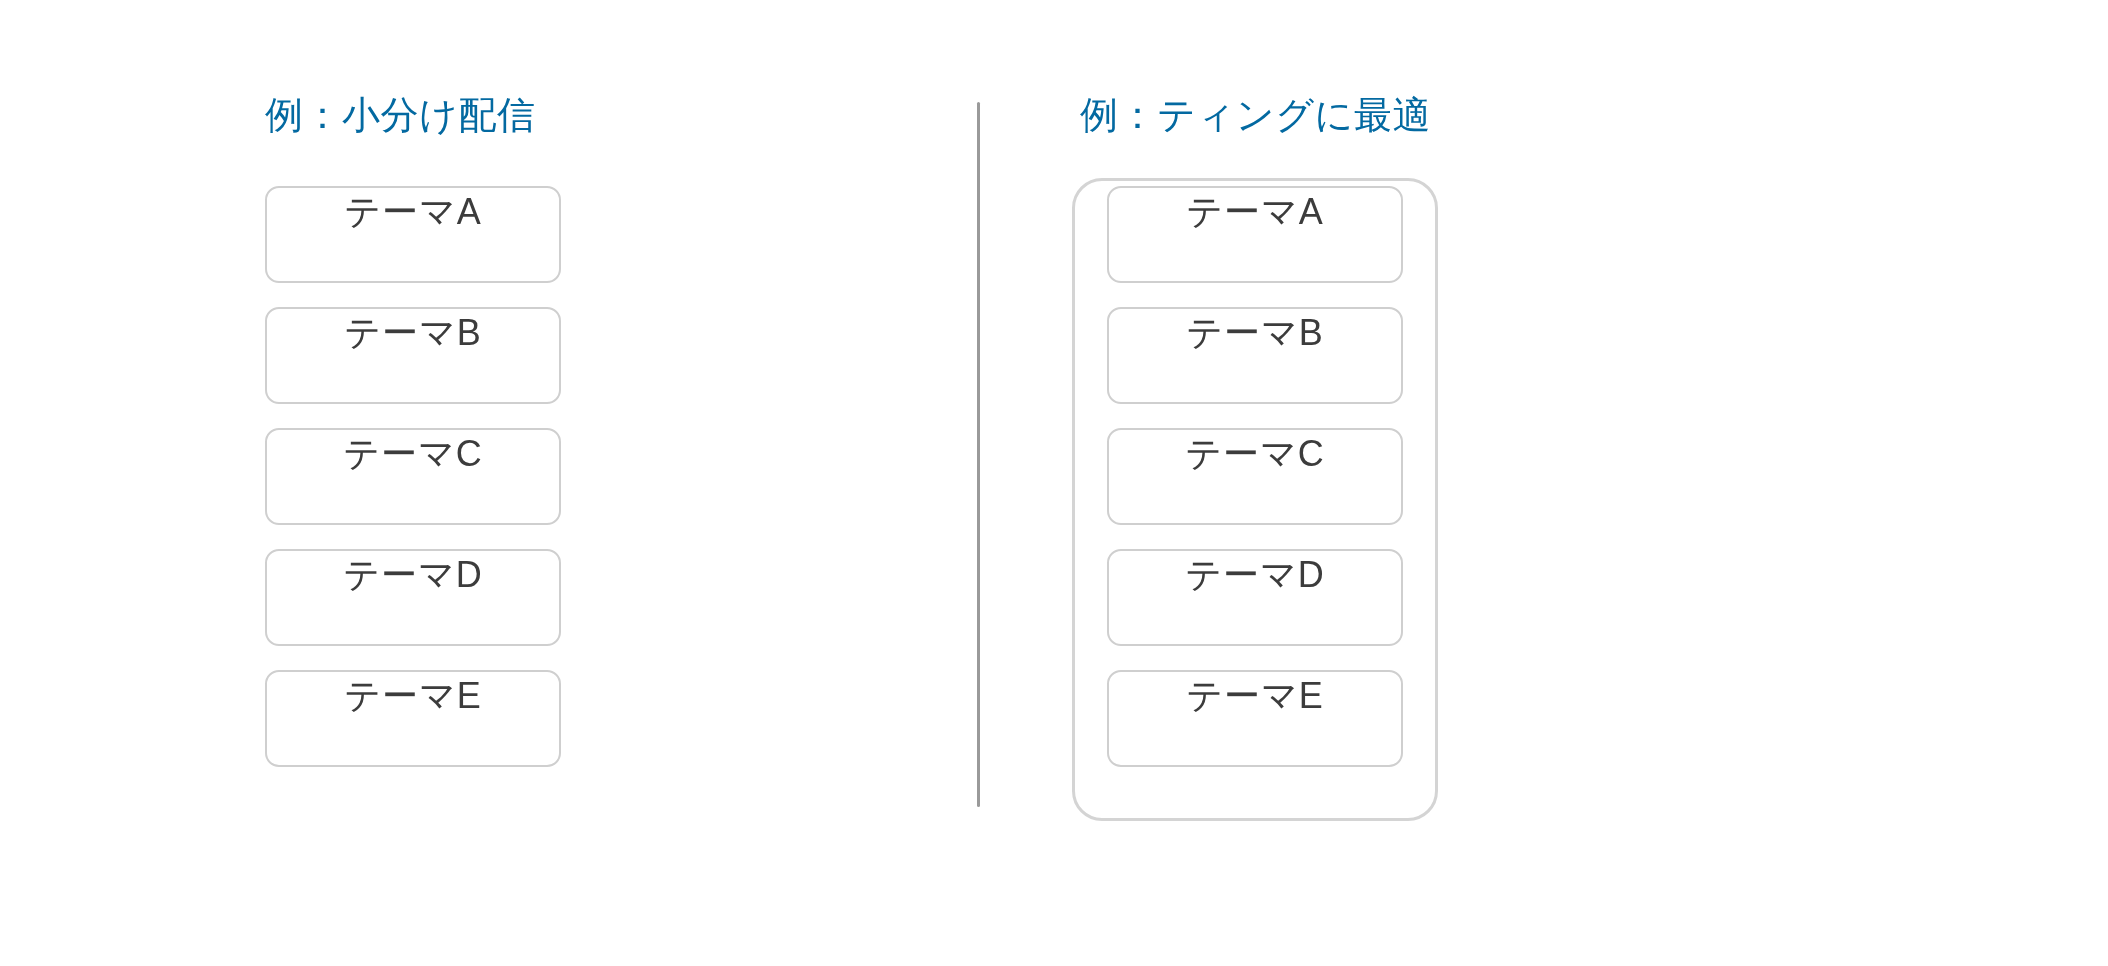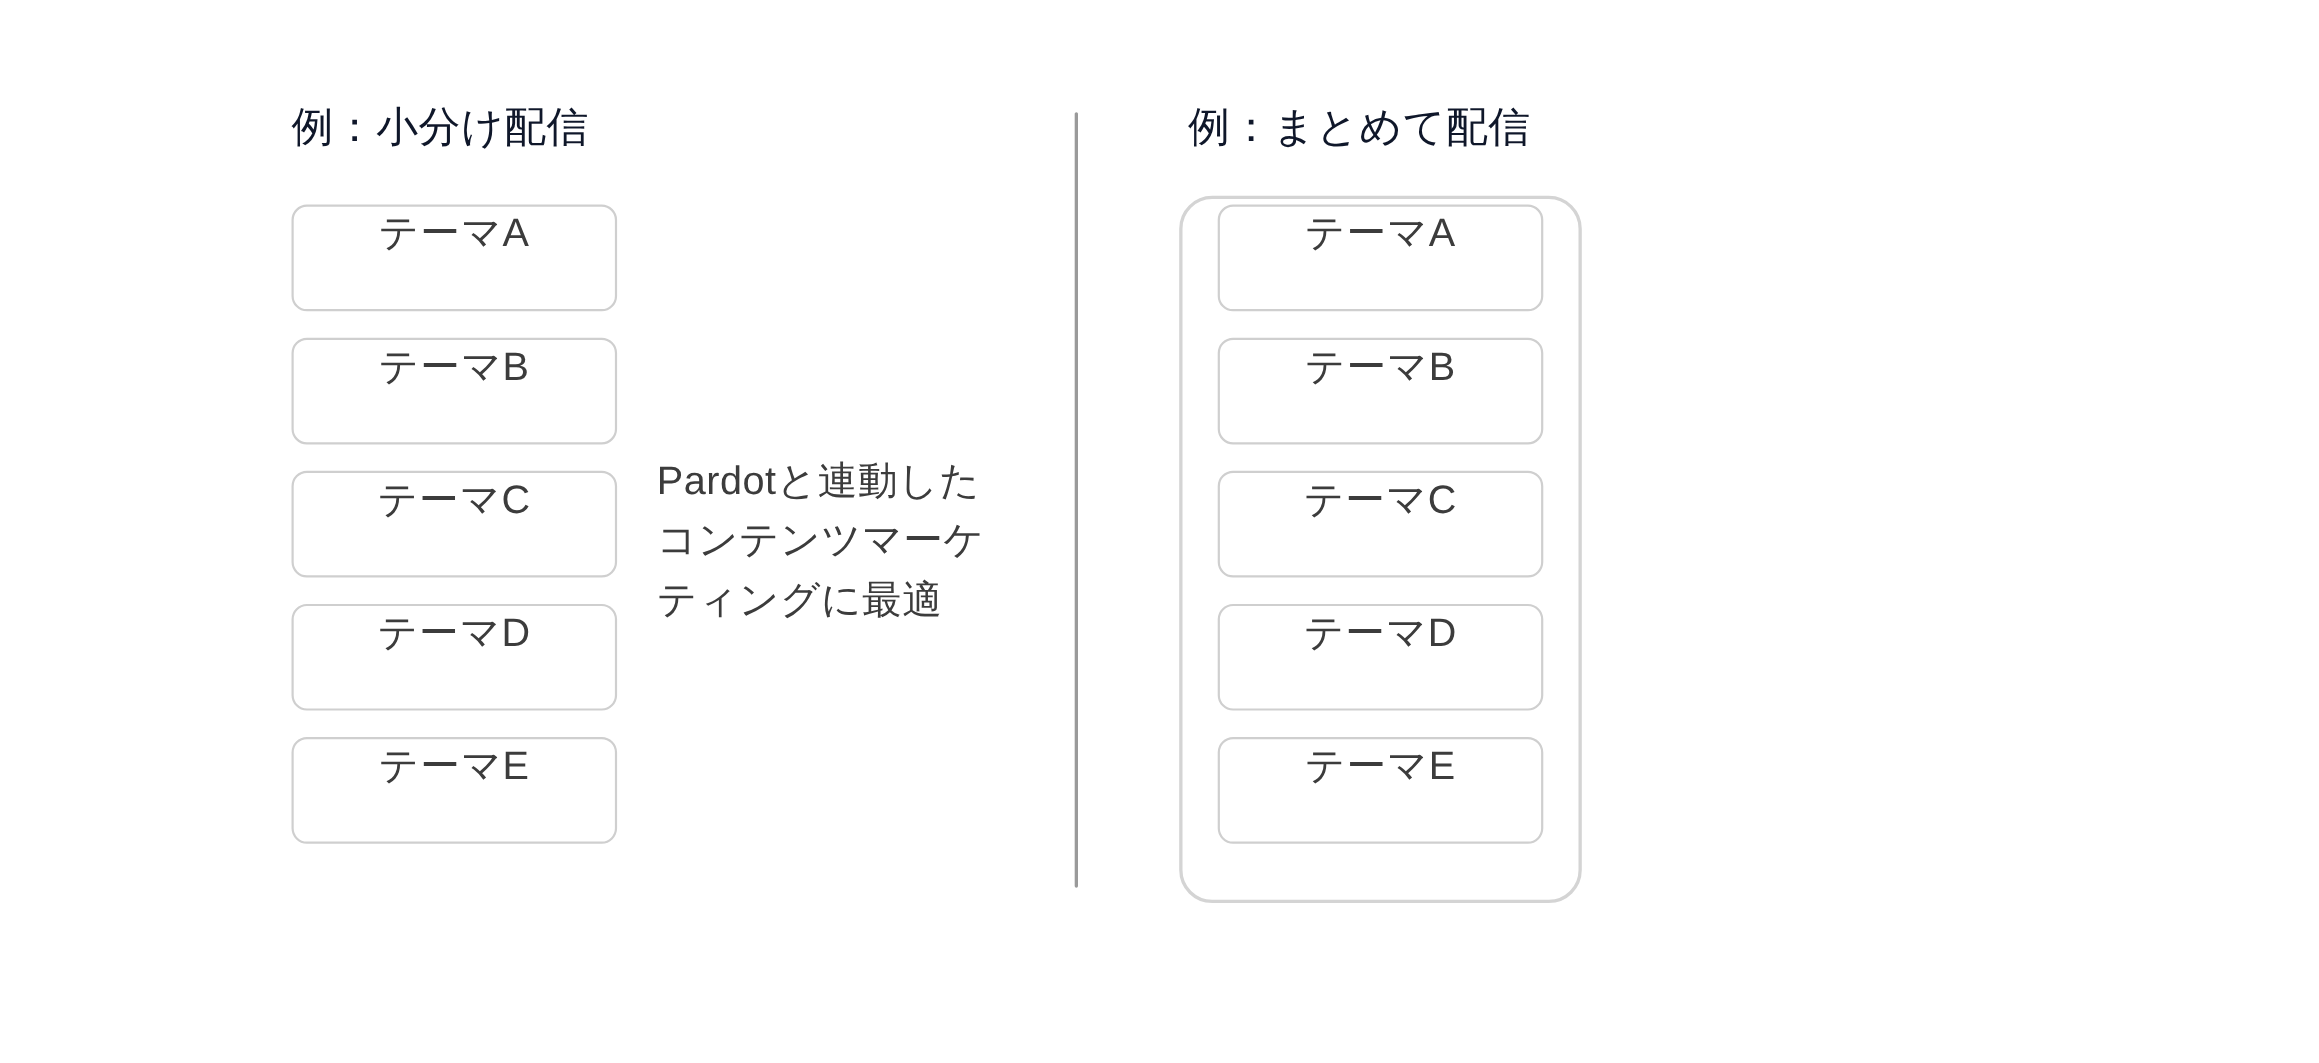--- a/index.html
+++ b/index.html
@@ -28,21 +28,21 @@
     height: 966px;
   }
   .panel-left  { left: 0;    width: 985px; }
   .panel-right { left: 985px; width: 1123px; }
 
   .panel-title {
     position: absolute;
     font-size: 38px;
     font-weight: 400;
     letter-spacing: 0.5px;
-    color: #0f172a;
+    color: #0369a1;
     white-space: nowrap;
   }
   .panel-left .panel-title  { left: 265px; top: 90px; }
   .panel-right .panel-title { left: 95px;  top: 90px; }
 
   
   .divider {
     position: absolute;
     left: 977px;
     top: 102px;
@@ -127,29 +127,26 @@
         <span>テーマC</span>
       </div>
       <div class="chip">
         <span>テーマD</span>
       </div>
       <div class="chip">
         <span>テーマE</span>
       </div>
     </div>
 
-    <div class="caption caption-left">Pardotと連動した
-コンテンツマーケ
-ティングに最適</div>
   </div>
 
   <div class="divider"></div>
 
   <div class="panel panel-right">
-    <div class="panel-title">例：まとめて配信</div>
+    <div class="panel-title">例：ティングに最適</div>
   </div>
 
   <div class="group-box"></div>
 
   <div class="stack stack-right">
     <div class="chip">
       <span>テーマA</span>
     </div>
     <div class="chip">
       <span>テーマB</span>

